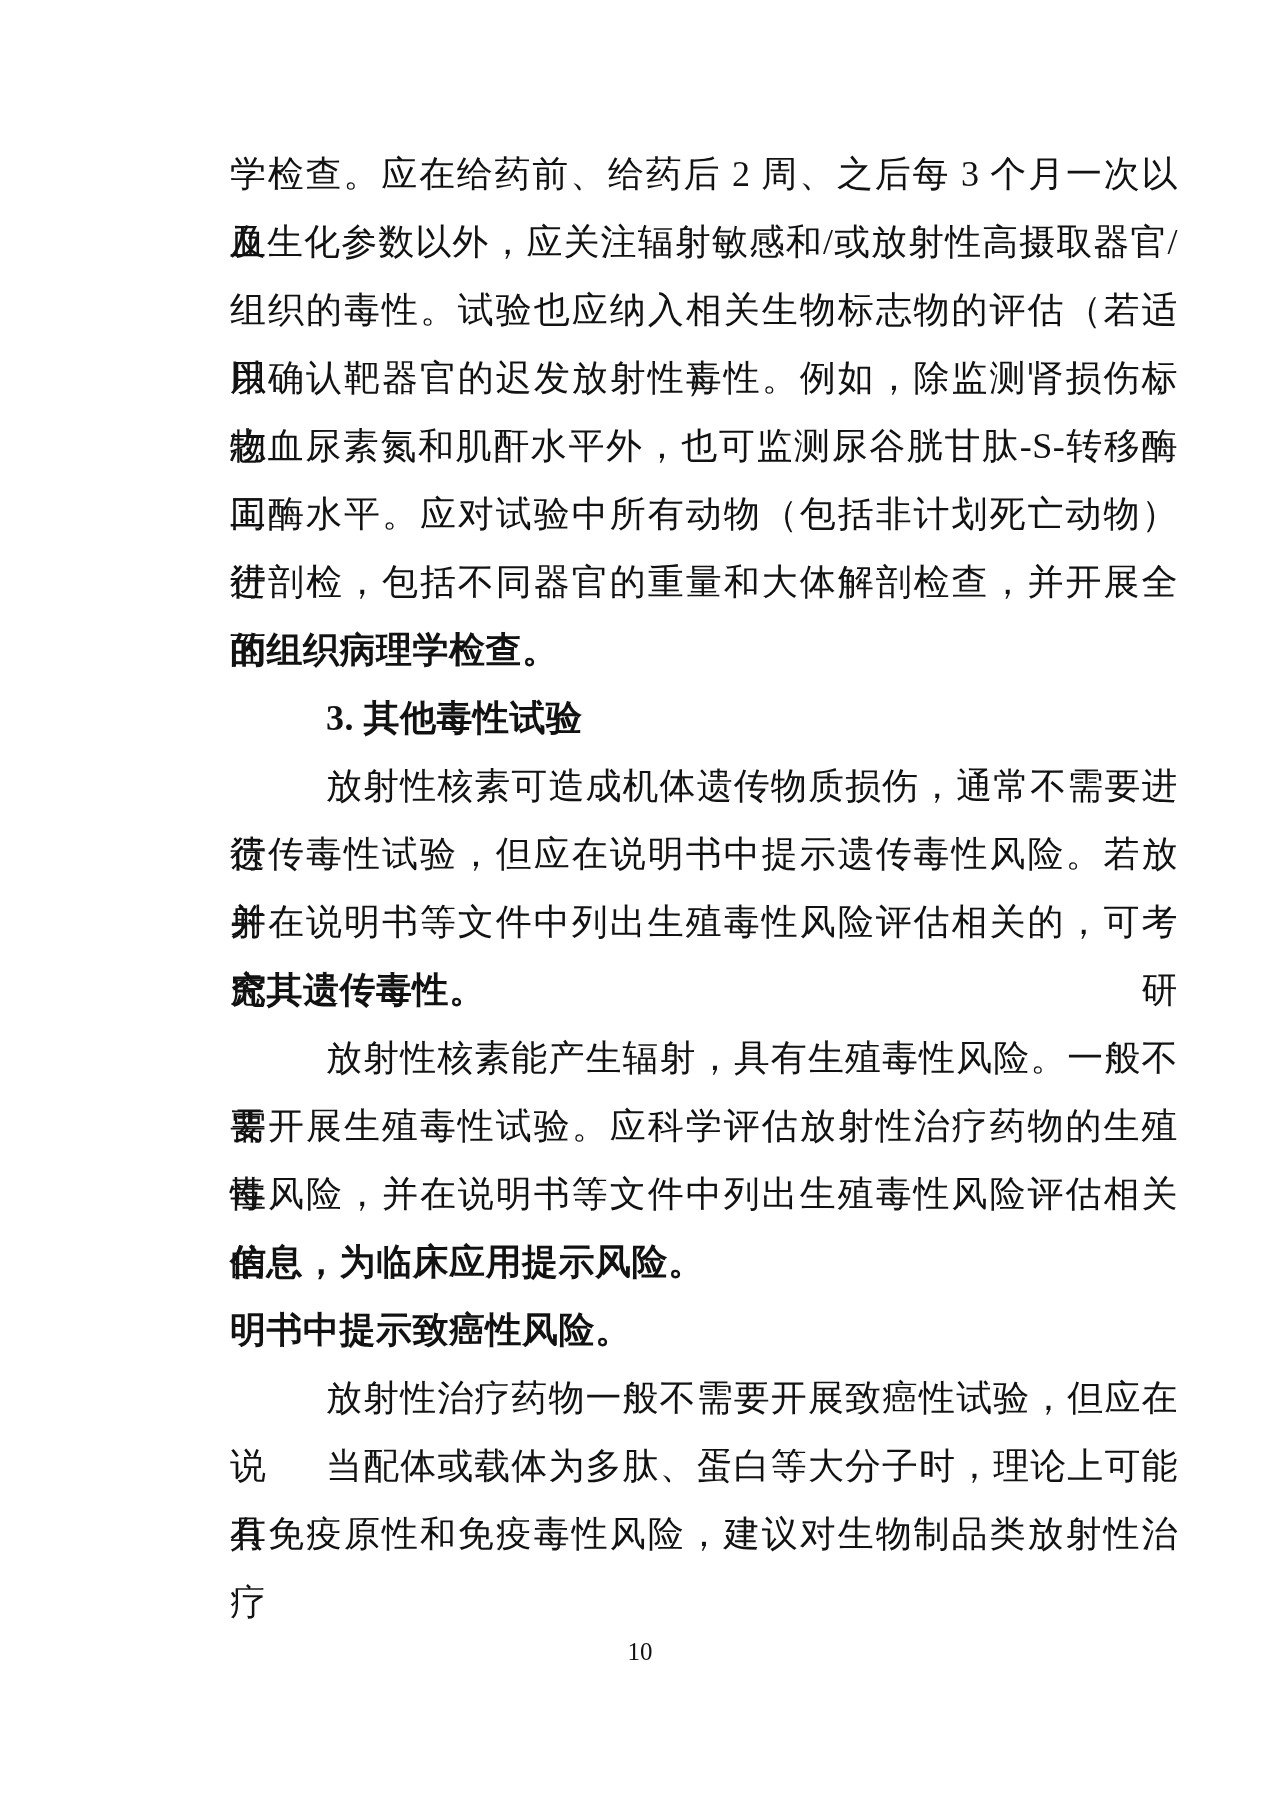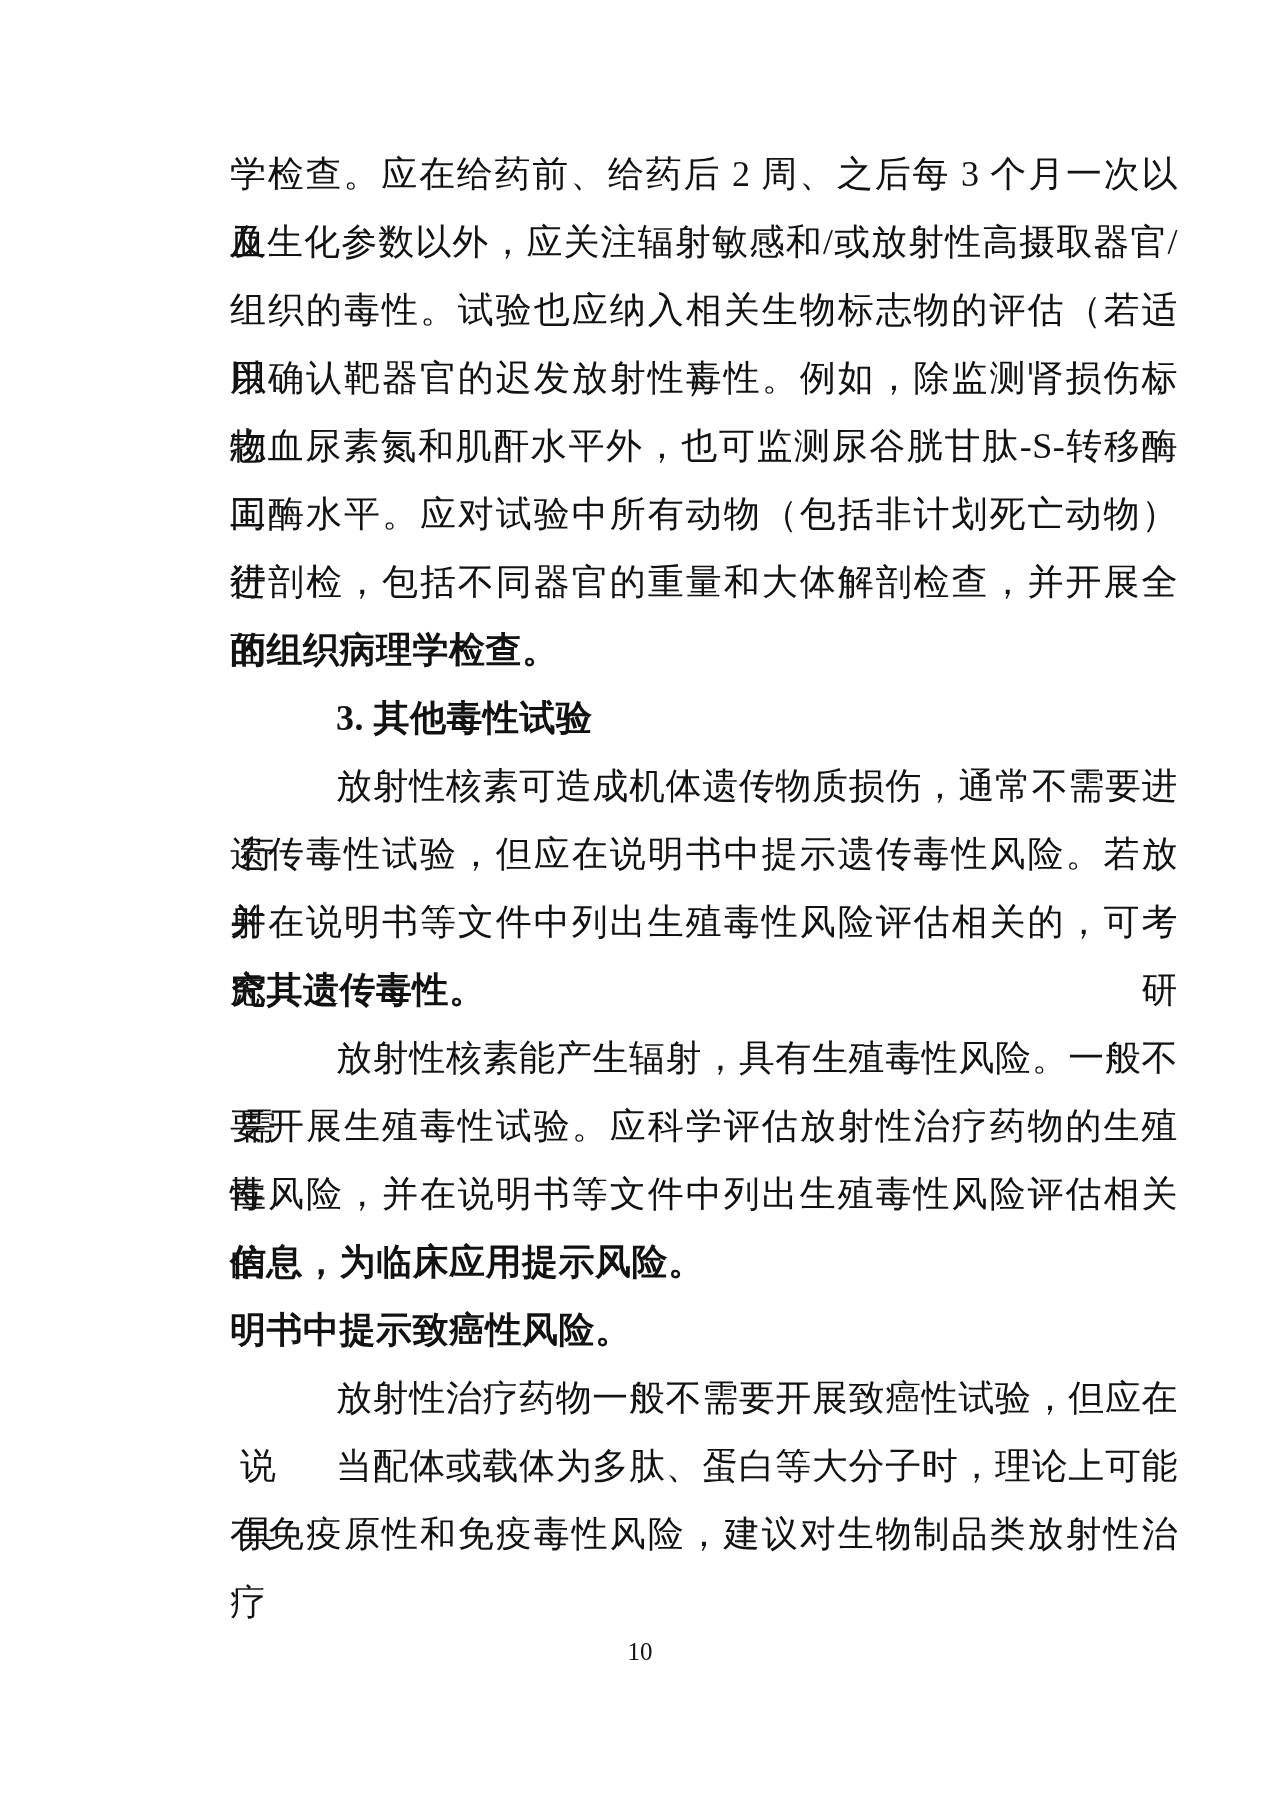--- a/index.html
+++ b/index.html
@@ -36,21 +36,20 @@
     white-space: normal;
   }
   .line.para-end {
     text-align: left;
     text-align-last: left;
     font-weight: bold;
     -moz-text-align-last: left;
   }
   .line.indent {
     text-indent: 96px;
-    margin-left: 10px;
   }
   .page-number {
     position: absolute;
     top: 1634px;
     left: 0;
     right: 0;
     height: 36px;
     line-height: 36px;
     text-align: center;
     font-size: 25px;

